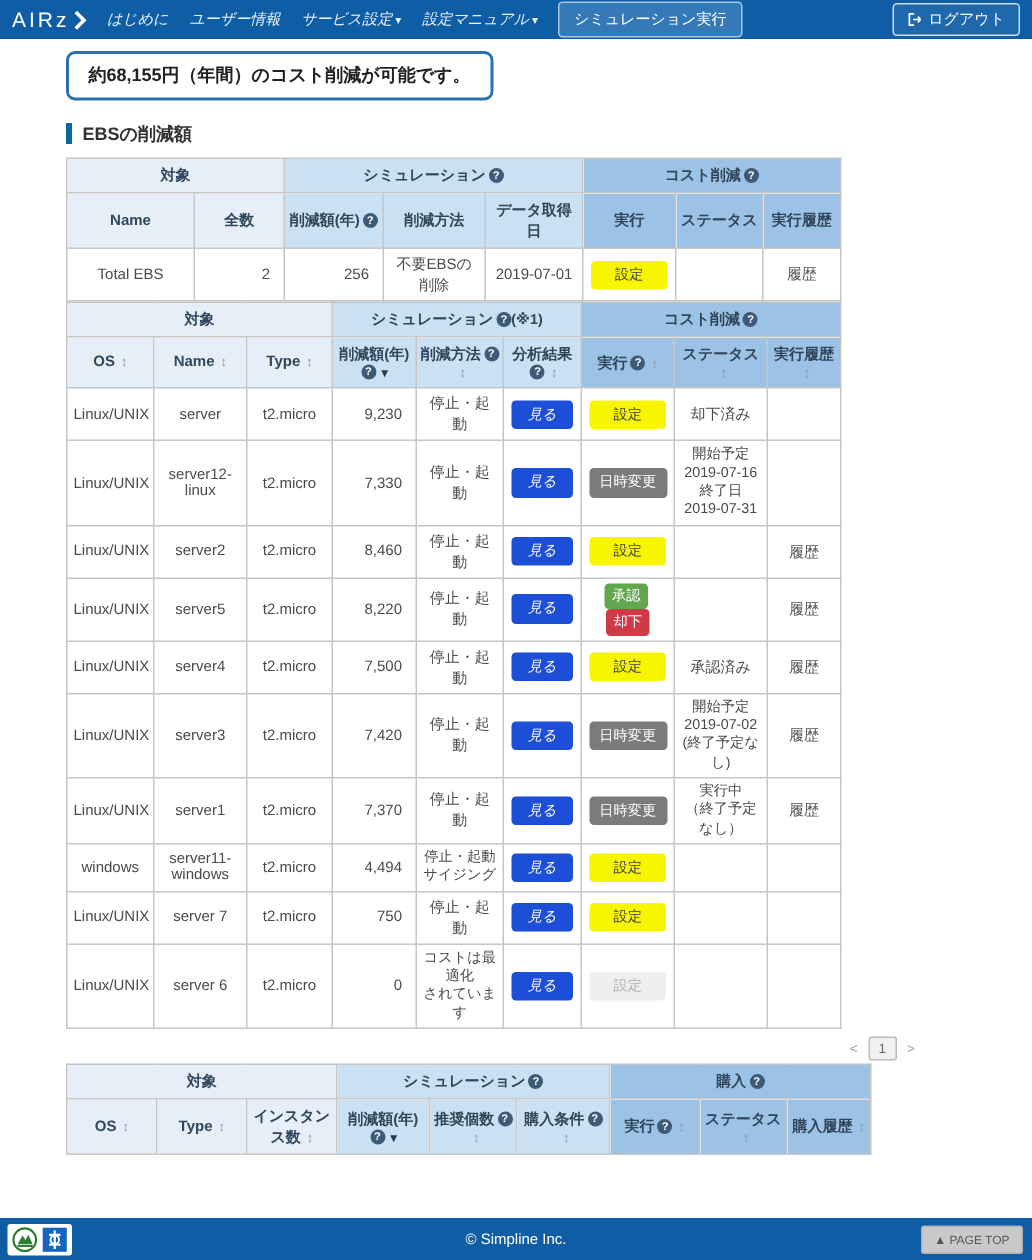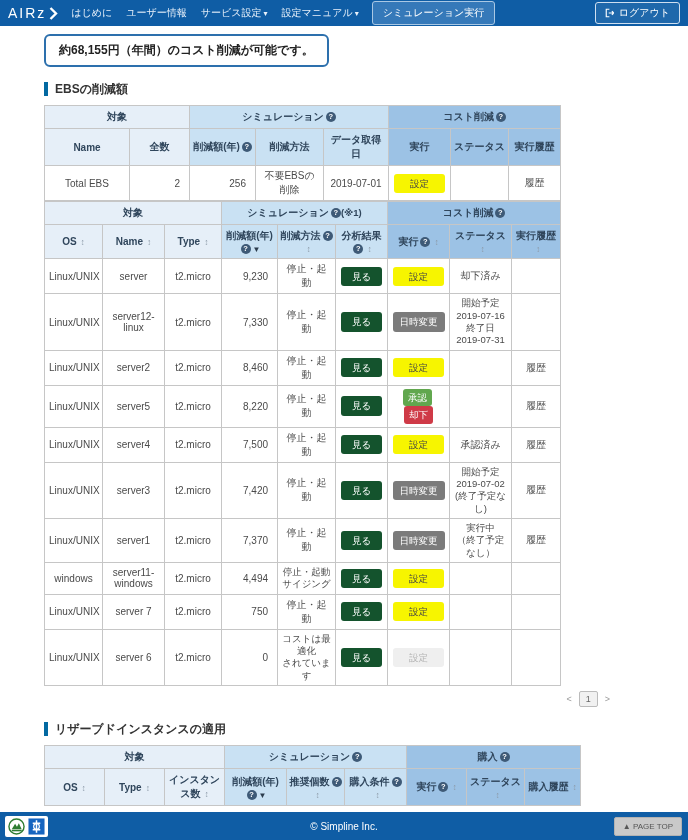--- a/index.html
+++ b/index.html
@@ -7,21 +7,21 @@
   body {
     width:688px; height:840px; position:relative; overflow:hidden;
     background:#fff; font-family:"Liberation Sans","DejaVu Sans",sans-serif; color:#333;
   }
   
   .navbar {
     background:#0f5da5; height:26px; display:flex; align-items:center;
     padding:0 8px; gap:13px; color:#fff;
   }
   .logo { display:flex; align-items:center; gap:3px; font-size:14px; letter-spacing:2px; cursor:pointer; }
-  .nav-item { font-size:10px; color:#eaf2fb; cursor:pointer; white-space:nowrap; }
+  .nav-item { font-size:10px; color:#eaf2fb; cursor:pointer; white-space:nowrap;font-style:italic; }
   .nav-item .caret { font-size:8px; margin-left:2px; }
   .sim-btn {
     background:#3579b9; border:1px solid #a9c8e4; border-radius:3px; color:#fff;
     font-size:10px; padding:4px 10px; cursor:pointer; font-family:inherit;
   }
   .nav-right { margin-left:auto; display:flex; align-items:center; gap:8px; }
   .login-status { font-size:9.5px; color:#eaf2fb; }
   .logout-btn {
     background:rgba(255,255,255,0.07); border:1px solid #cfdff0; border-radius:3px;
     color:#fff; font-size:10px; padding:3px 9px; cursor:pointer; font-family:inherit;
@@ -57,21 +57,21 @@
   .sort { color:#8b99a7; font-size:8.5px; margin-left:4px; }
   .sort-active { color:#2b3b4c; font-size:8px; margin-left:2px; }
   .gnote { font-weight:bold; font-size:9.5px; }
   
   .btn {
     display:inline-block; border:none; border-radius:3px; font-size:9.5px; line-height:1.2;
     padding:4px 8px; cursor:pointer; font-family:inherit;
   }
   .btn-yellow   { background:#f7f500; color:#444; padding:4px 16px; }
   .btn-disabled { background:#efefef; color:#b3b3b3; padding:4px 16px; cursor:default; }
-  .btn-blue     { background:#14532d; color:#fff; padding:4px 11px; }
+  .btn-blue     { background:#1d4ed8; color:#fff; padding:4px 11px;font-style:italic; }
   .btn-gray     { background:#7b7b7b; color:#fff; padding:4px 7px; }
   .btn-green    { background:#61a74e; color:#fff; padding:3px 5px; margin-right:2px; }
   .btn-red      { background:#cf3a47; color:#fff; padding:3px 5px; }
   .history-link { color:#555; cursor:pointer; }
   
   .pager {
     width:516px; margin:5px -20px 2px 30px; display:flex; justify-content:flex-end;
     align-items:center; gap:7px; font-size:9px; color:#999; position:relative; left:20px;
   }
   .pg-arrow { cursor:pointer; }
@@ -342,21 +342,20 @@
         </table>
       </div>
     <div class="pager">
       <span class="pg-arrow">&lt;</span>
       <span class="pg-page">1</span>
       <span class="pg-arrow">&gt;</span>
     </div>
   </section>
 
   <section>
-    <div class="section-title">リザーブドインスタンスの適用</div>
     <div class="table-host" id="host-2">
         <table>
           <colgroup>
             <col style="width: 60px;">
             <col style="width: 60px;">
             <col style="width: 60px;">
             <col style="width: 62px;">
             <col style="width: 58px;">
             <col style="width: 62px;">
             <col style="width: 60px;">

